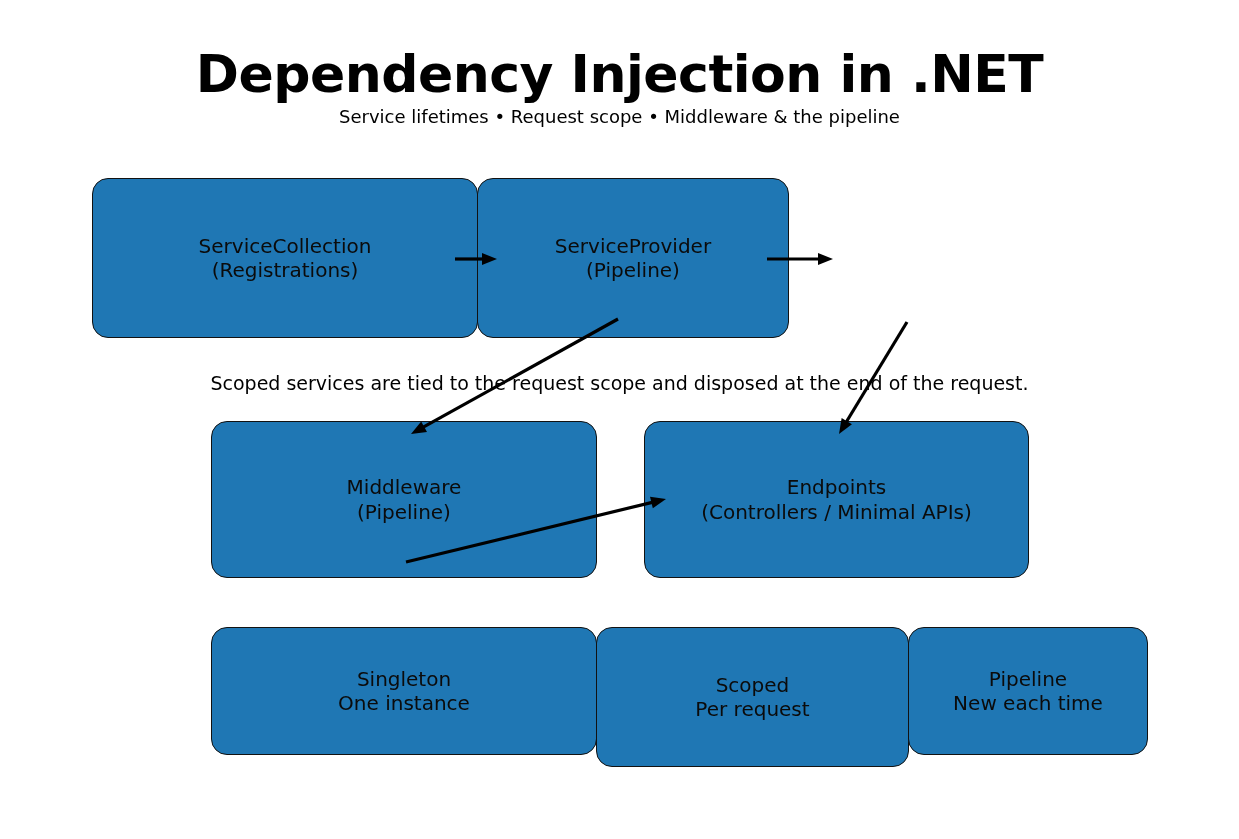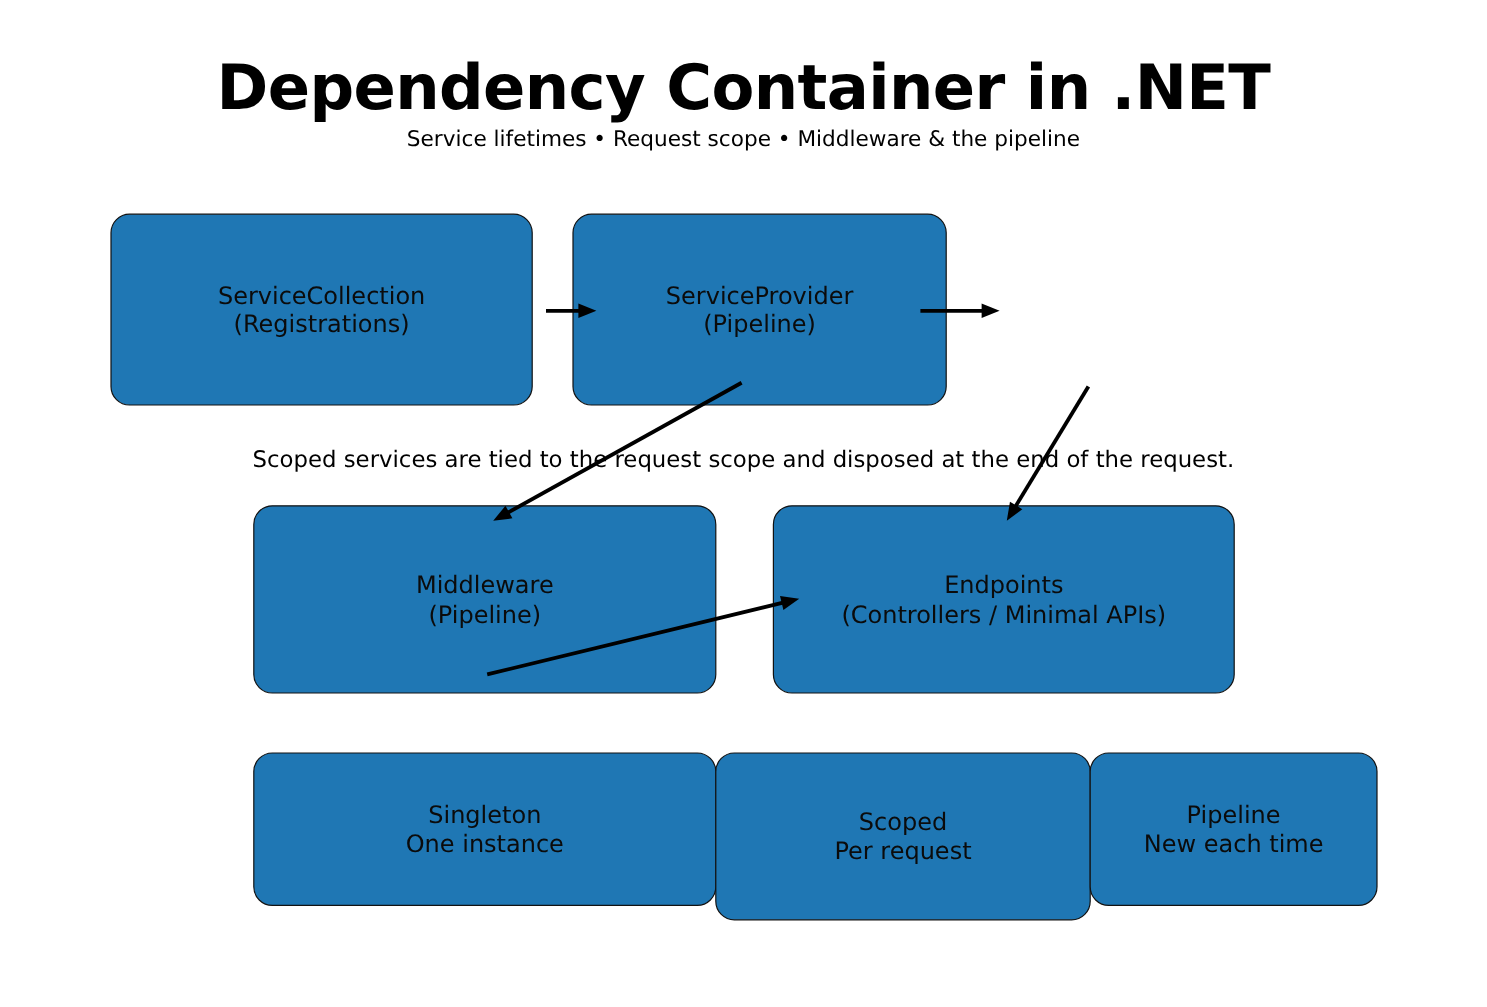--- a/index.html
+++ b/index.html
@@ -59,21 +59,21 @@
     line-height: 1.22;
     color: #0b0b0b;
     z-index: 2;
   }
   .node .label {
     display: block;
     white-space: pre-line;
     pointer-events: none;
   }
   
-  #node-servicecollection { left: 92px;  top: 178px; width: 352px; height: 160px; }
+  #node-servicecollection { left: 92px;  top: 178px; width: 386px; height: 160px; }
   #node-serviceprovider   { left: 477px; top: 178px; width: 312px; height: 160px; }
   #node-requestscope      { left: 811px; top: 178px; width: 338px; height: 160px; }
   
   #node-middleware        { left: 211px; top: 421px; width: 386px; height: 157px; }
   #node-endpoints         { left: 644px; top: 421px; width: 385px; height: 157px; }
   
   #node-singleton         { left: 211px; top: 627px; width: 386px; height: 128px; }
   #node-scoped            { left: 596px; top: 627px; width: 313px; height: 140px; }
   #node-transient         { left: 908px; top: 627px; width: 240px; height: 128px; }
 
@@ -100,21 +100,21 @@
     height: 839px;
     z-index: 4;
     pointer-events: none;
   }
 </style>
 </head>
 <body>
 
 <div id="canvas">
 
-  <div class="title">Dependency Container in .NET</div>
+  <div class="title">Dependency Injection in .NET</div>
   <div class="subtitle">Service lifetimes • Request scope • Middleware &amp; the pipeline</div>
 
   <div class="node" id="node-servicecollection">
     <span class="label">ServiceCollection
 (Registrations)</span>
   </div>
   <div class="node" id="node-serviceprovider">
     <span class="label">ServiceProvider
 (Pipeline)</span>
   </div>

